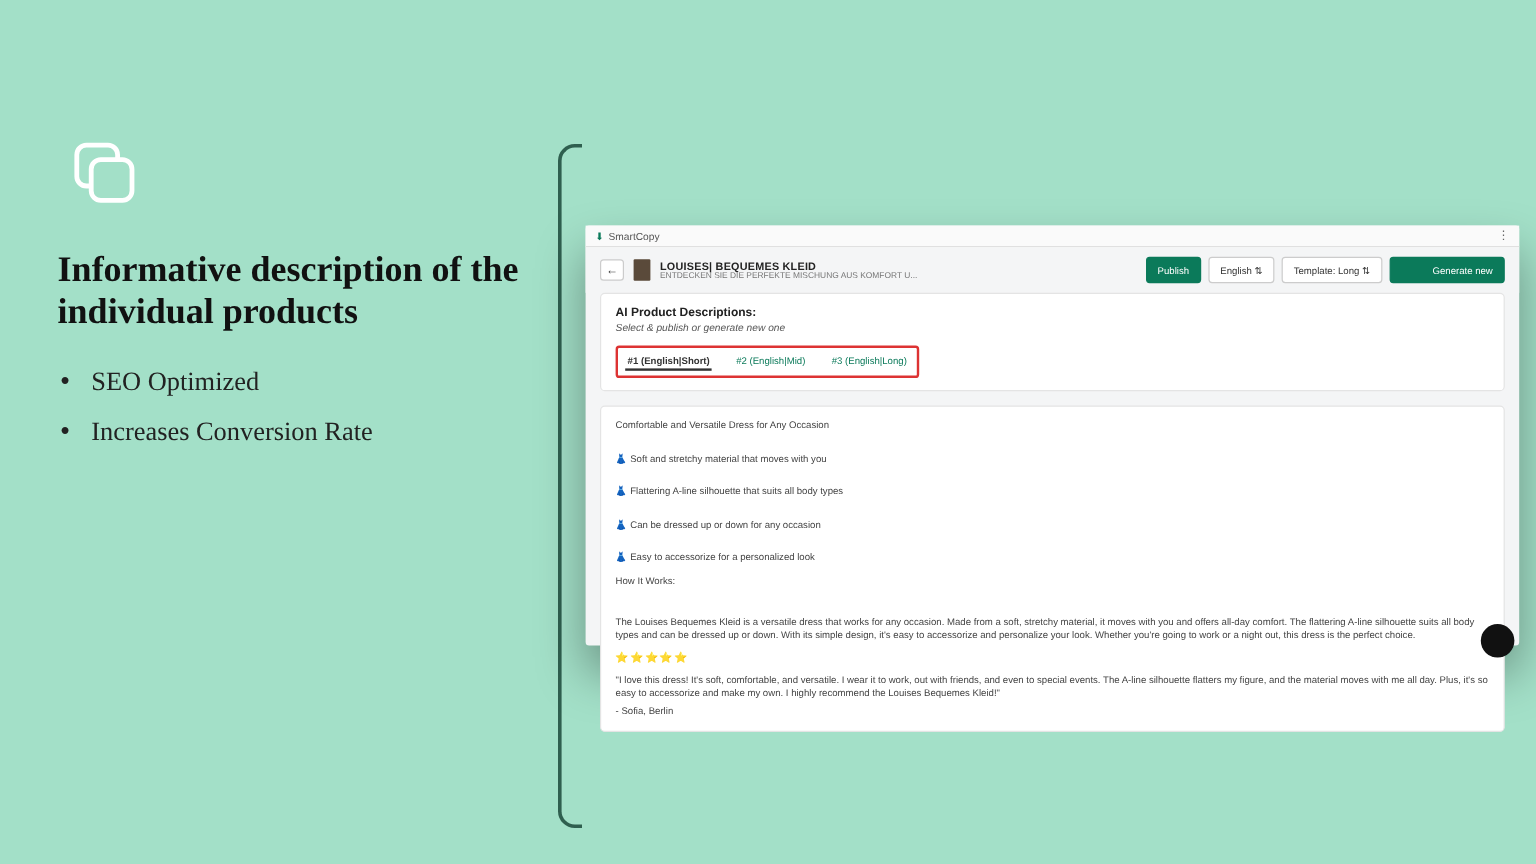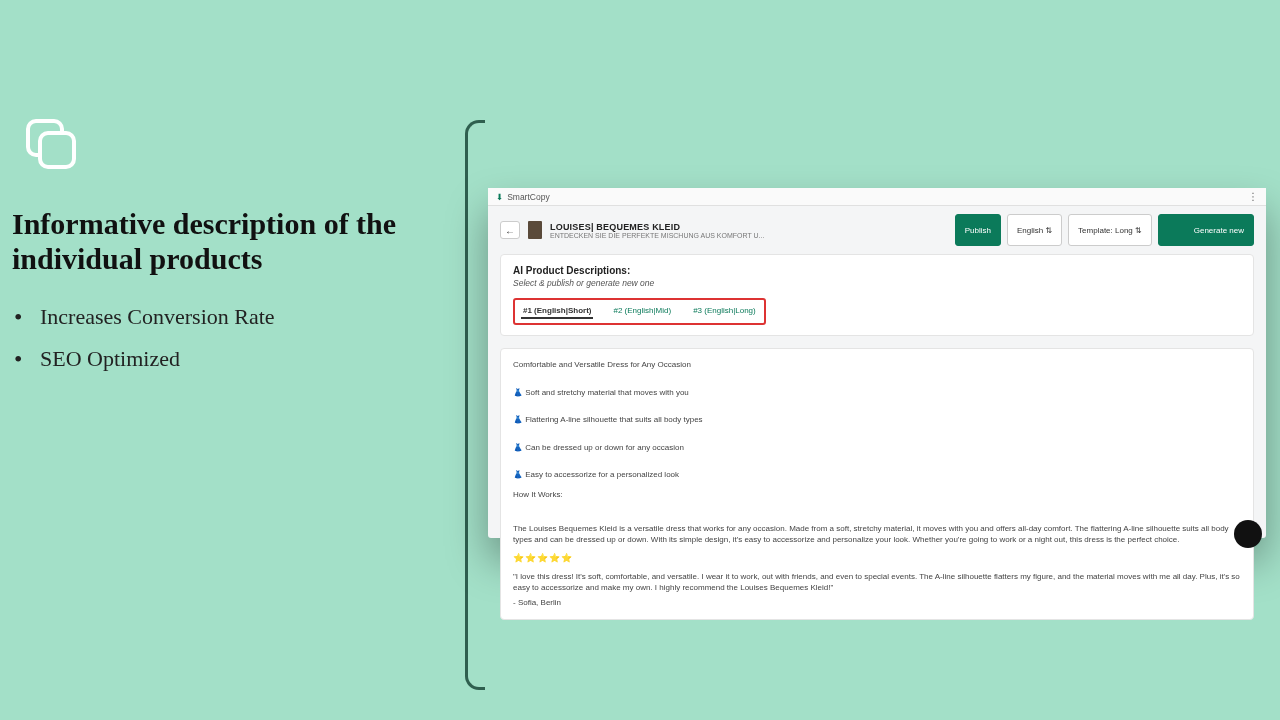--- a/index.html
+++ b/index.html
@@ -6,21 +6,21 @@
   body {
     width: 1280px;
     height: 720px;
     background: #a3e0c8;
     font-family: Georgia, 'Times New Roman', serif;
     position: relative;
     overflow: hidden;
   }
   .left-col {
     position: absolute;
-    left: 12px;
+    left: 48px;
     top: 115px;
     width: 400px;
   }
   .copy-icon {
     margin-bottom: 30px;
     margin-left: 10px;
   }
   .headline {
     font-size: 30px;
     font-weight: 700;
@@ -127,21 +127,21 @@
     font-size: 7px;
     color: #777;
     text-transform: uppercase;
   }
   .header-actions {
     margin-left: auto;
     display: flex;
     gap: 6px;
   }
   .btn {
-    height: 32px;
+    height: 22px;
     padding: 0 9px;
     border-radius: 3px;
     font-size: 8px;
     display: flex;
     align-items: center;
     border: 1px solid #ccc;
     background: #fff;
     color: #333;
   }
   .btn.primary {
@@ -225,22 +225,22 @@
 
 <div class="left-col">
   <div class="copy-icon">
     <svg width="58" height="58" viewBox="0 0 58 58">
       <rect x="6" y="6" width="34" height="34" rx="8" fill="none" stroke="#fff" stroke-width="4"></rect>
       <rect x="18" y="18" width="34" height="34" rx="8" fill="#a3e0c8" stroke="#fff" stroke-width="4"></rect>
     </svg>
   </div>
   <h1 class="headline">Informative description of the individual products</h1>
   <ul class="bullets">
+    <li>SEO Optimized</li>
     <li>Increases Conversion Rate</li>
-    <li>SEO Optimized</li>
   </ul>
 </div>
 
 <div class="divider"></div>
 
 <div class="app-window">
 
   <div class="titlebar">
     <div class="brand">
       <span style="color:#0b7a5a;">⬇</span>

